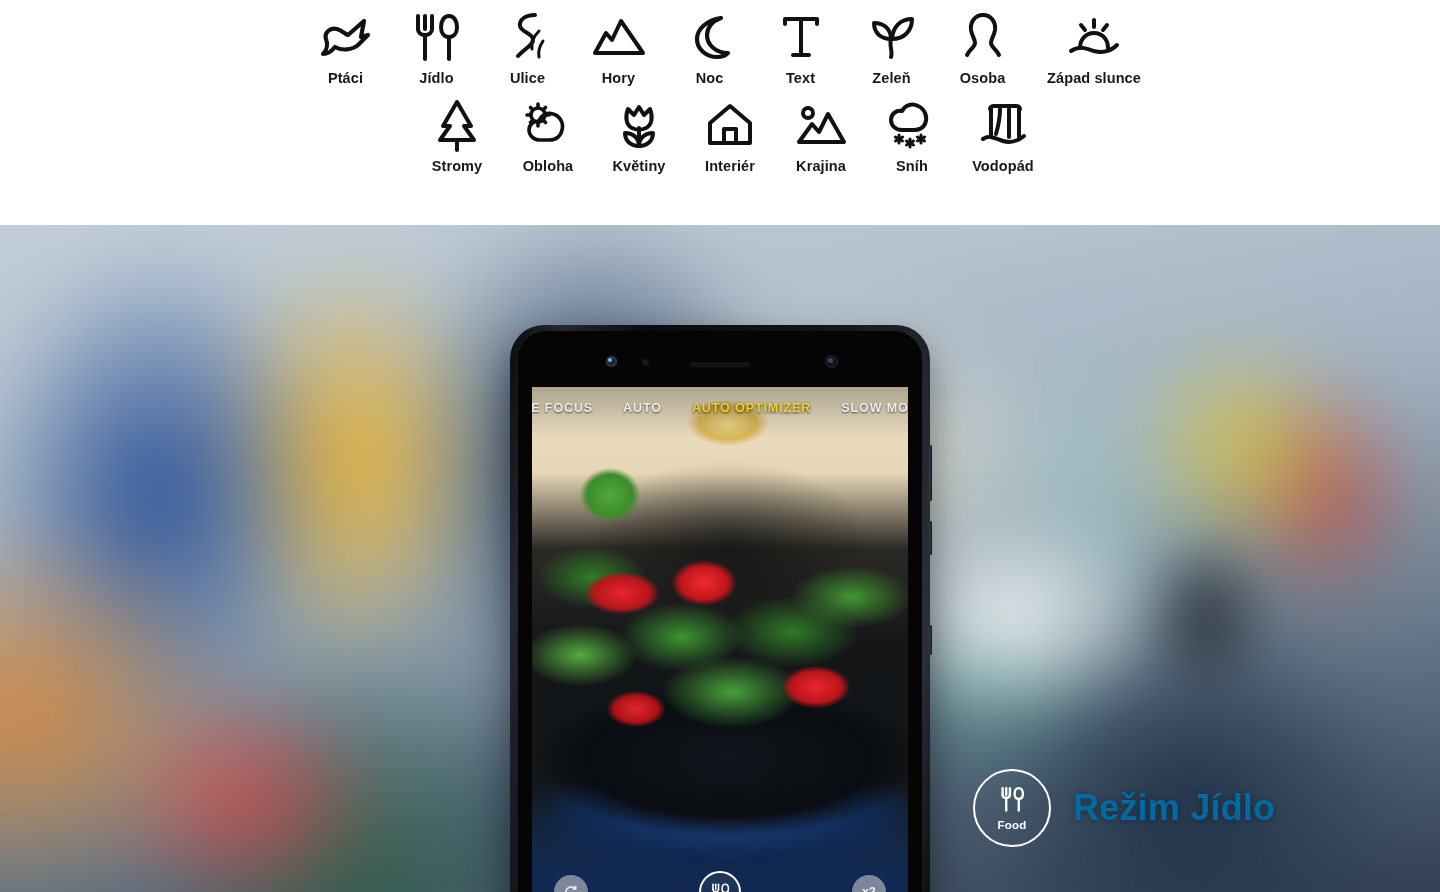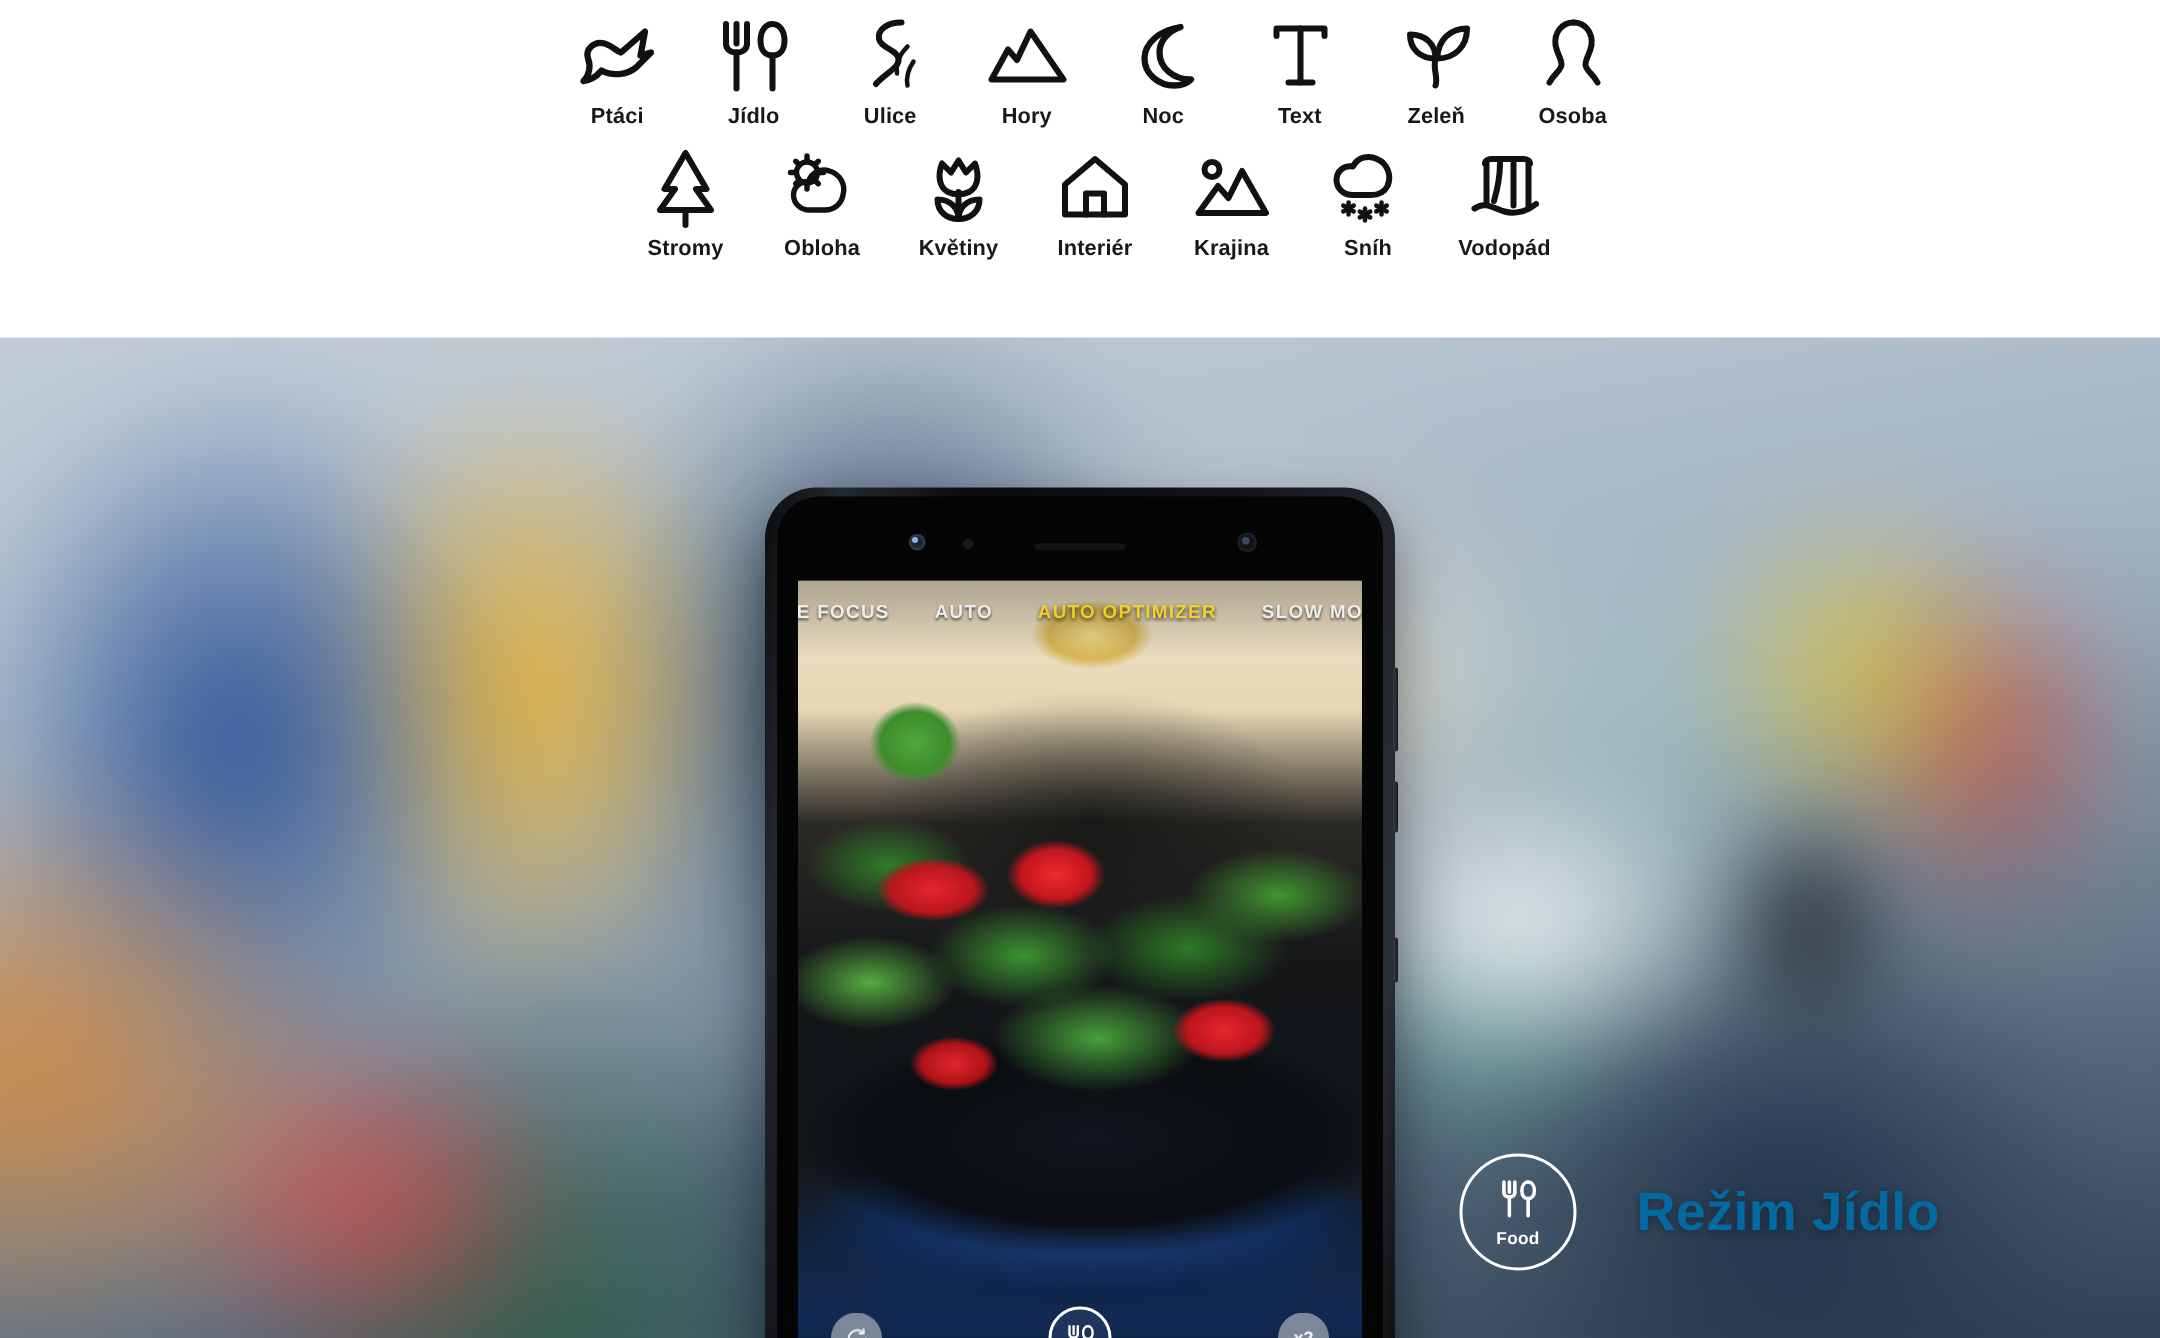--- a/index.html
+++ b/index.html
@@ -187,21 +187,21 @@
   
   .side-btn { position: absolute; right: -2px; width: 3px; border-radius: 2px;
               background: linear-gradient(90deg,#3a3f47,#14171b); }
   .side-btn.vol { top: 120px; height: 56px; }
   .side-btn.pwr { top: 196px; height: 34px; }
   .side-btn.bix { top: 300px; height: 30px; }
 
   
   .mode-badge {
     position: absolute; left: 973px; top: 769px;
-    display: flex; align-items: center; gap: 40px;
+    display: flex; align-items: center; gap: 22px;
   }
   .badge-circle {
     width: 78px; height: 78px; border-radius: 50%;
     border: 2px solid #ffffff;
     display: flex; flex-direction: column;
     align-items: center; justify-content: center;
     gap: 1px;
   }
   .badge-circle .bc-sub {
     font-size: 11.5px; font-weight: bold; color: #ffffff;
@@ -301,20 +301,32 @@
       <div class="scene-item">
         <span class="glyph">
           <svg width="46" height="52" viewBox="0 0 46 52" fill="none" stroke="#111" stroke-width="4" stroke-linecap="round" stroke-linejoin="round">
             <path d="M23 4 C31 4 36 11 35 19 C34 25 31 28 31 32 C31 36 36 38 39 44"></path>
             <path d="M23 4 C15 4 10 11 11 19 C12 25 15 28 15 32 C15 36 10 38 7 44"></path>
           </svg>
         </span>
         <span class="lbl">Osoba</span>
       </div>
 
+      <div class="scene-item wide">
+        <span class="glyph">
+          <svg width="56" height="46" viewBox="0 0 56 46" fill="none" stroke="#111" stroke-width="4" stroke-linecap="round" stroke-linejoin="round">
+            <path d="M28 6 L28 13"></path>
+            <path d="M15 11 L19 16"></path>
+            <path d="M41 11 L37 16"></path>
+            <path d="M14 34 C14 25 20 19 28 19 C36 19 42 25 42 34"></path>
+            <path d="M5 37 C14 31 22 35 28 37 C35 39 44 38 51 31"></path>
+          </svg>
+        </span>
+        <span class="lbl">Západ slunce</span>
+      </div>
 
     </div>
 
     <div class="icon-row row-2">
 
 
       <div class="scene-item">
         <span class="glyph">
           <svg width="46" height="54" viewBox="0 0 46 54" fill="none" stroke="#111" stroke-width="4" stroke-linecap="round" stroke-linejoin="round">
             <path d="M23 4 L9 28 L16 28 L6 42 L40 42 L30 28 L37 28 Z"></path>

